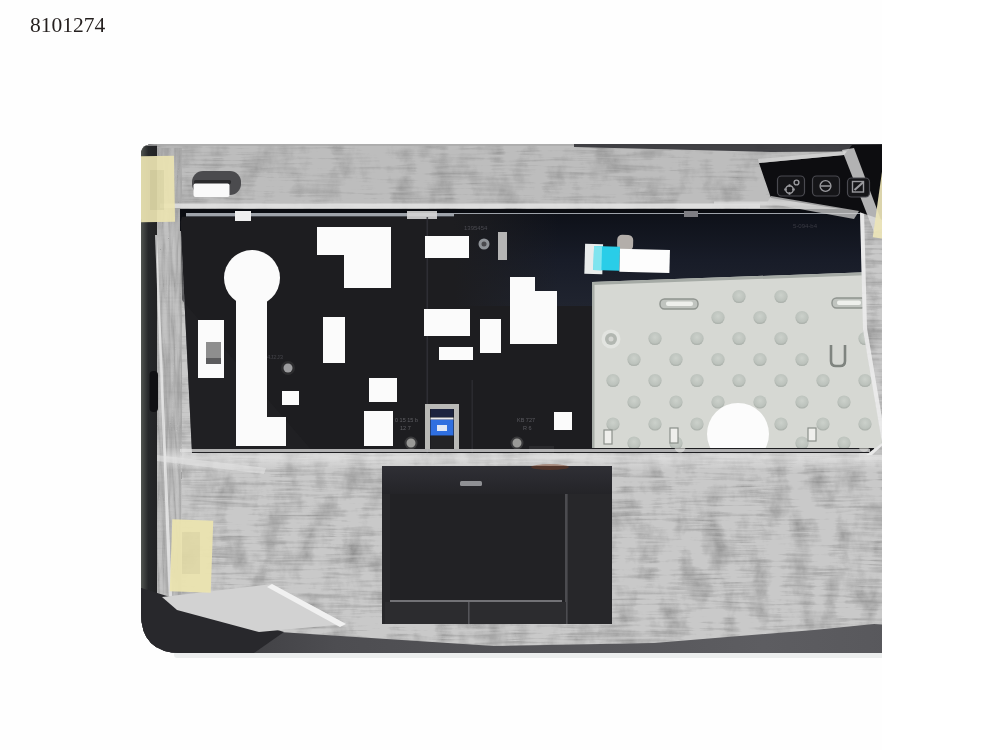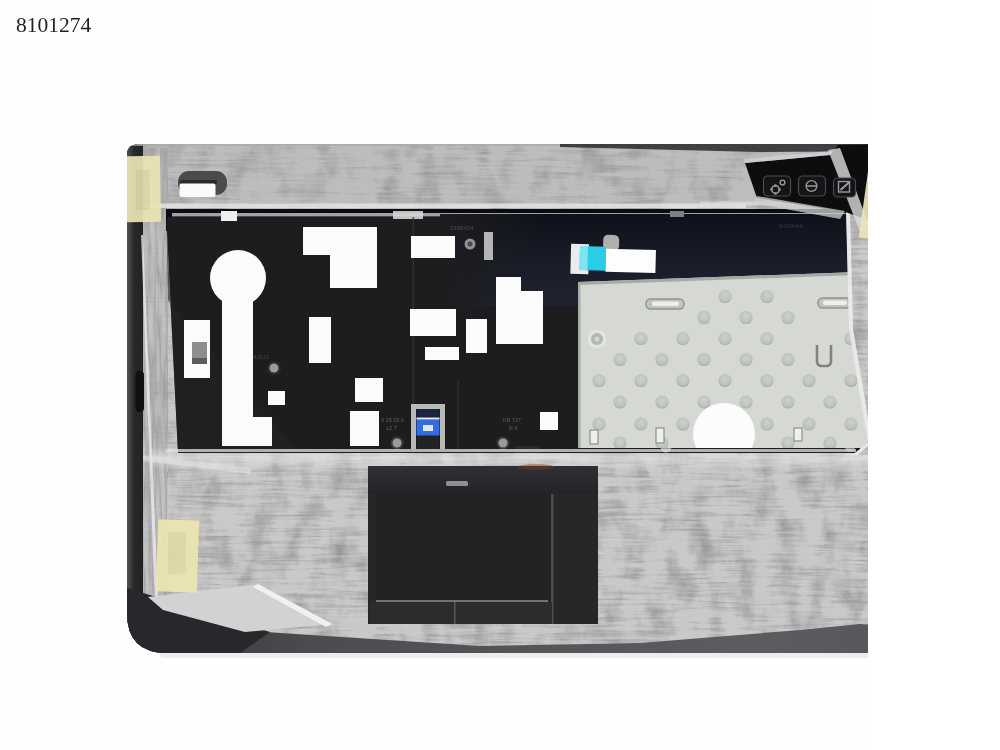--- a/index.html
+++ b/index.html
@@ -1,16 +1,16 @@
 <!DOCTYPE html>
 <html><head><meta charset="utf-8">
 <style>
 html,body{margin:0;padding:0;background:#fff;}
 #page{position:relative;width:868px;height:750px;background:#fefefe;overflow:hidden;
-font-family:"Liberation Sans",sans-serif;}
+font-family:"Liberation Sans",sans-serif;padding-left:14px;}
 </style></head>
 <body>
 <div id="page">
 <svg width="1000" height="750" viewBox="0 0 1000 750">
 <defs>
 <filter id="ftex" x="-5%" y="-5%" width="110%" height="110%">
   <feTurbulence type="fractalNoise" baseFrequency="0.045 0.028" numOctaves="4" seed="7" result="a"></feTurbulence>
   <feTurbulence type="turbulence" baseFrequency="0.012 0.22" numOctaves="2" seed="3" result="b"></feTurbulence>
   <feComposite in="a" in2="b" operator="arithmetic" k1="0" k2="0.55" k3="0.55" k4="0"></feComposite>
   <feColorMatrix type="matrix" values="1 0 0 0 0  1 0 0 0 0  1 0 0 0 0  0 0 0 0 1"></feColorMatrix>

